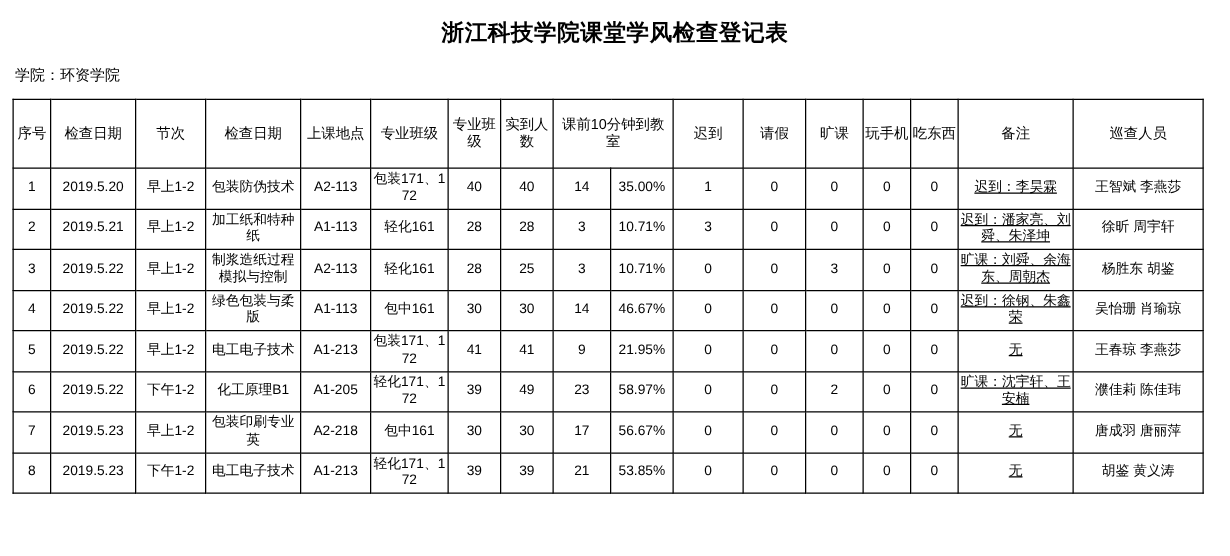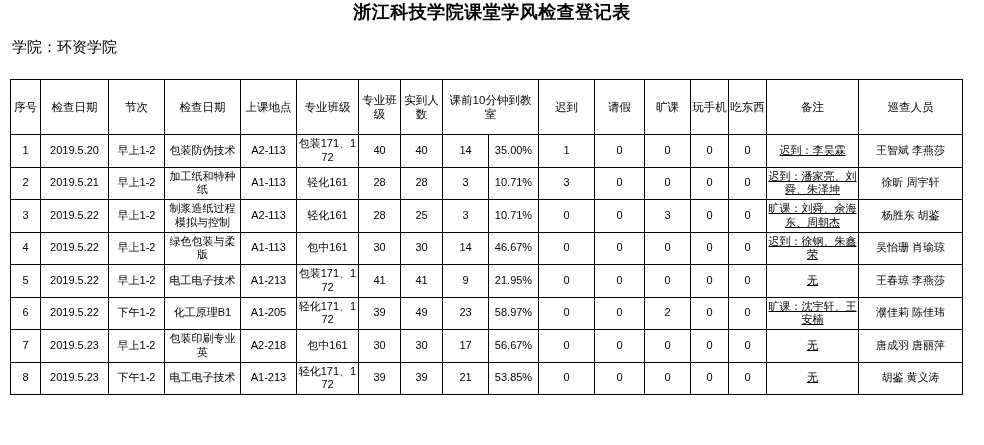--- a/index.html
+++ b/index.html
@@ -17,31 +17,31 @@
   .page {
     position: relative;
     width: 984px;
     height: 445px;
     box-sizing: border-box;
   }
   .doc-title {
     text-align: center;
     font-size: 18px;
     font-weight: bold;
-    padding-top: 0;
+    padding-top: 14px;
     letter-spacing: 0.5px;
   }
   .subline {
-    font-size: 15px;
+    font-size: 12px;
     padding: 14px 0 10px 12px;
   }
   table.main {
     border-collapse: collapse;
     width: 816px;
-    margin: 12px 10px;
+    margin: 0 10px;
     table-layout: fixed;
   }
   table.main td, table.main th {
     border: 1px solid #000000;
     font-size: 11px;
     text-align: center;
     vertical-align: middle;
     padding: 2px 1px;
     line-height: 1.25;
     word-break: break-all;

